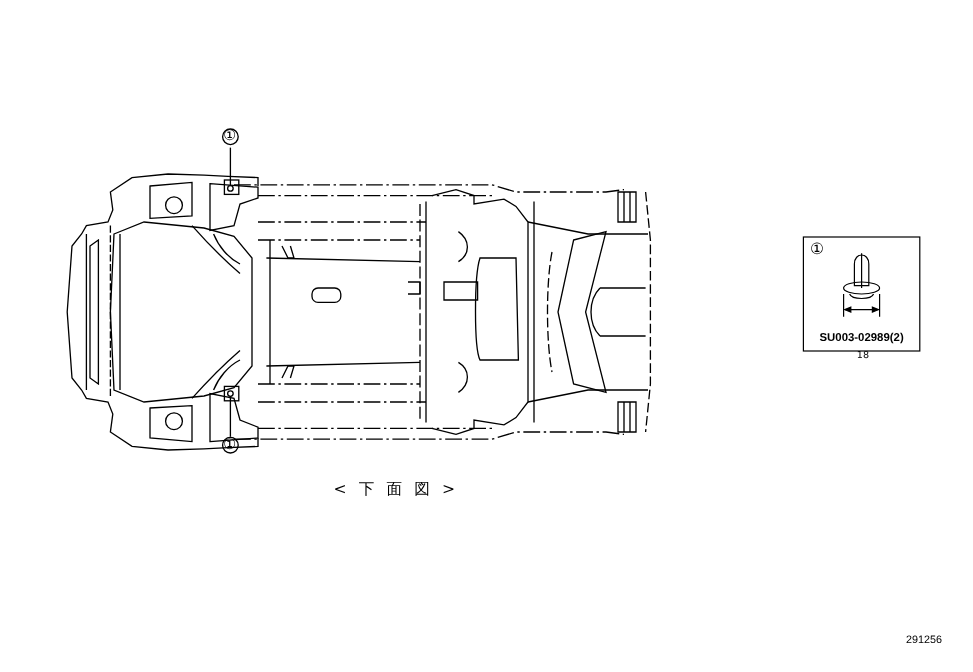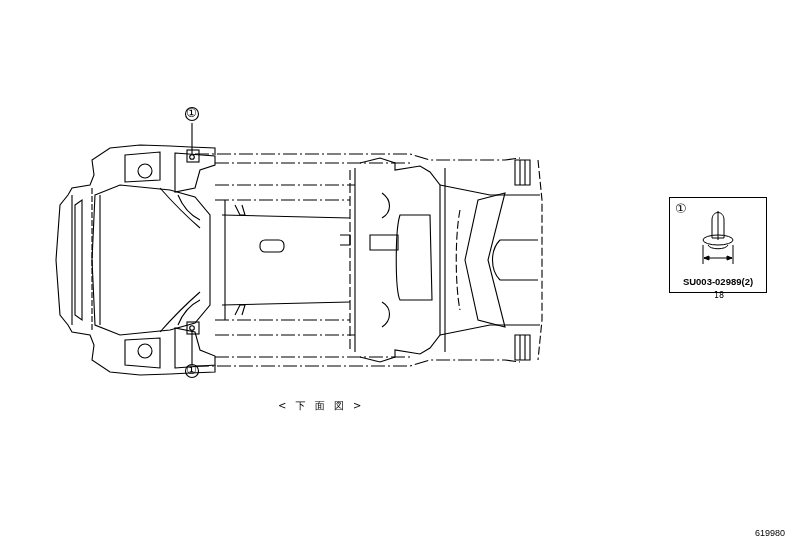--- a/index.html
+++ b/index.html
@@ -1,19 +1,19 @@
 <!DOCTYPE html>
 <html><head>
 <meta charset="utf-8">
 <style>
   html, body { margin:0; padding:0; background:#ffffff; }
   body { width:811px; height:560px; position:relative; overflow:hidden;
          font-family:"Liberation Sans", sans-serif; color:#000; }
   #diagram { position:absolute; left:0; top:0; width:811px; height:560px; }
-  .caption { position:absolute; left:278px; top:399px; font-size:10px; letter-spacing:3px;
+  .caption { position:absolute; left:278px; top:399px; font-size:13px; letter-spacing:3px;
              font-family:"DejaVu Sans", sans-serif; }
   .ref-box { position:absolute; left:669px; top:197px; width:98px; height:96px;
              border:1.6px solid #000; box-sizing:border-box; }
   .ref-num { position:absolute; left:5px; top:3px; font-size:13px; font-family:"DejaVu Sans", sans-serif; }
   .ref-part { position:absolute; left:0; width:100%; top:78px; text-align:center;
               font-size:9.5px; font-weight:bold; font-family:Liberation Sans, sans-serif; }
   .ref-dim { position:absolute; left:44px; top:57px; font-size:8px; font-family:"DejaVu Sans", sans-serif;margin-top:36px; }
   .fig-id { position:absolute; left:755px; top:528px; font-size:9px; font-family:"Liberation Sans", sans-serif; }
   .callout-label { position:absolute; font-size:12px; font-family:"DejaVu Sans", sans-serif; }
 </style>
@@ -122,13 +122,13 @@
 <span class="callout-label" style="left:186px; top:363px;">①</span>
 
 <div class="caption">&lt; 下 面 図 &gt;</div>
 
 <div class="ref-box">
   <span class="ref-num">①</span>
   <span class="ref-dim">18</span>
   <span class="ref-part">SU003-02989(2)</span>
 </div>
 
-<div class="fig-id">619980</div>
+<div class="fig-id">291256</div>
 
 </body></html>

